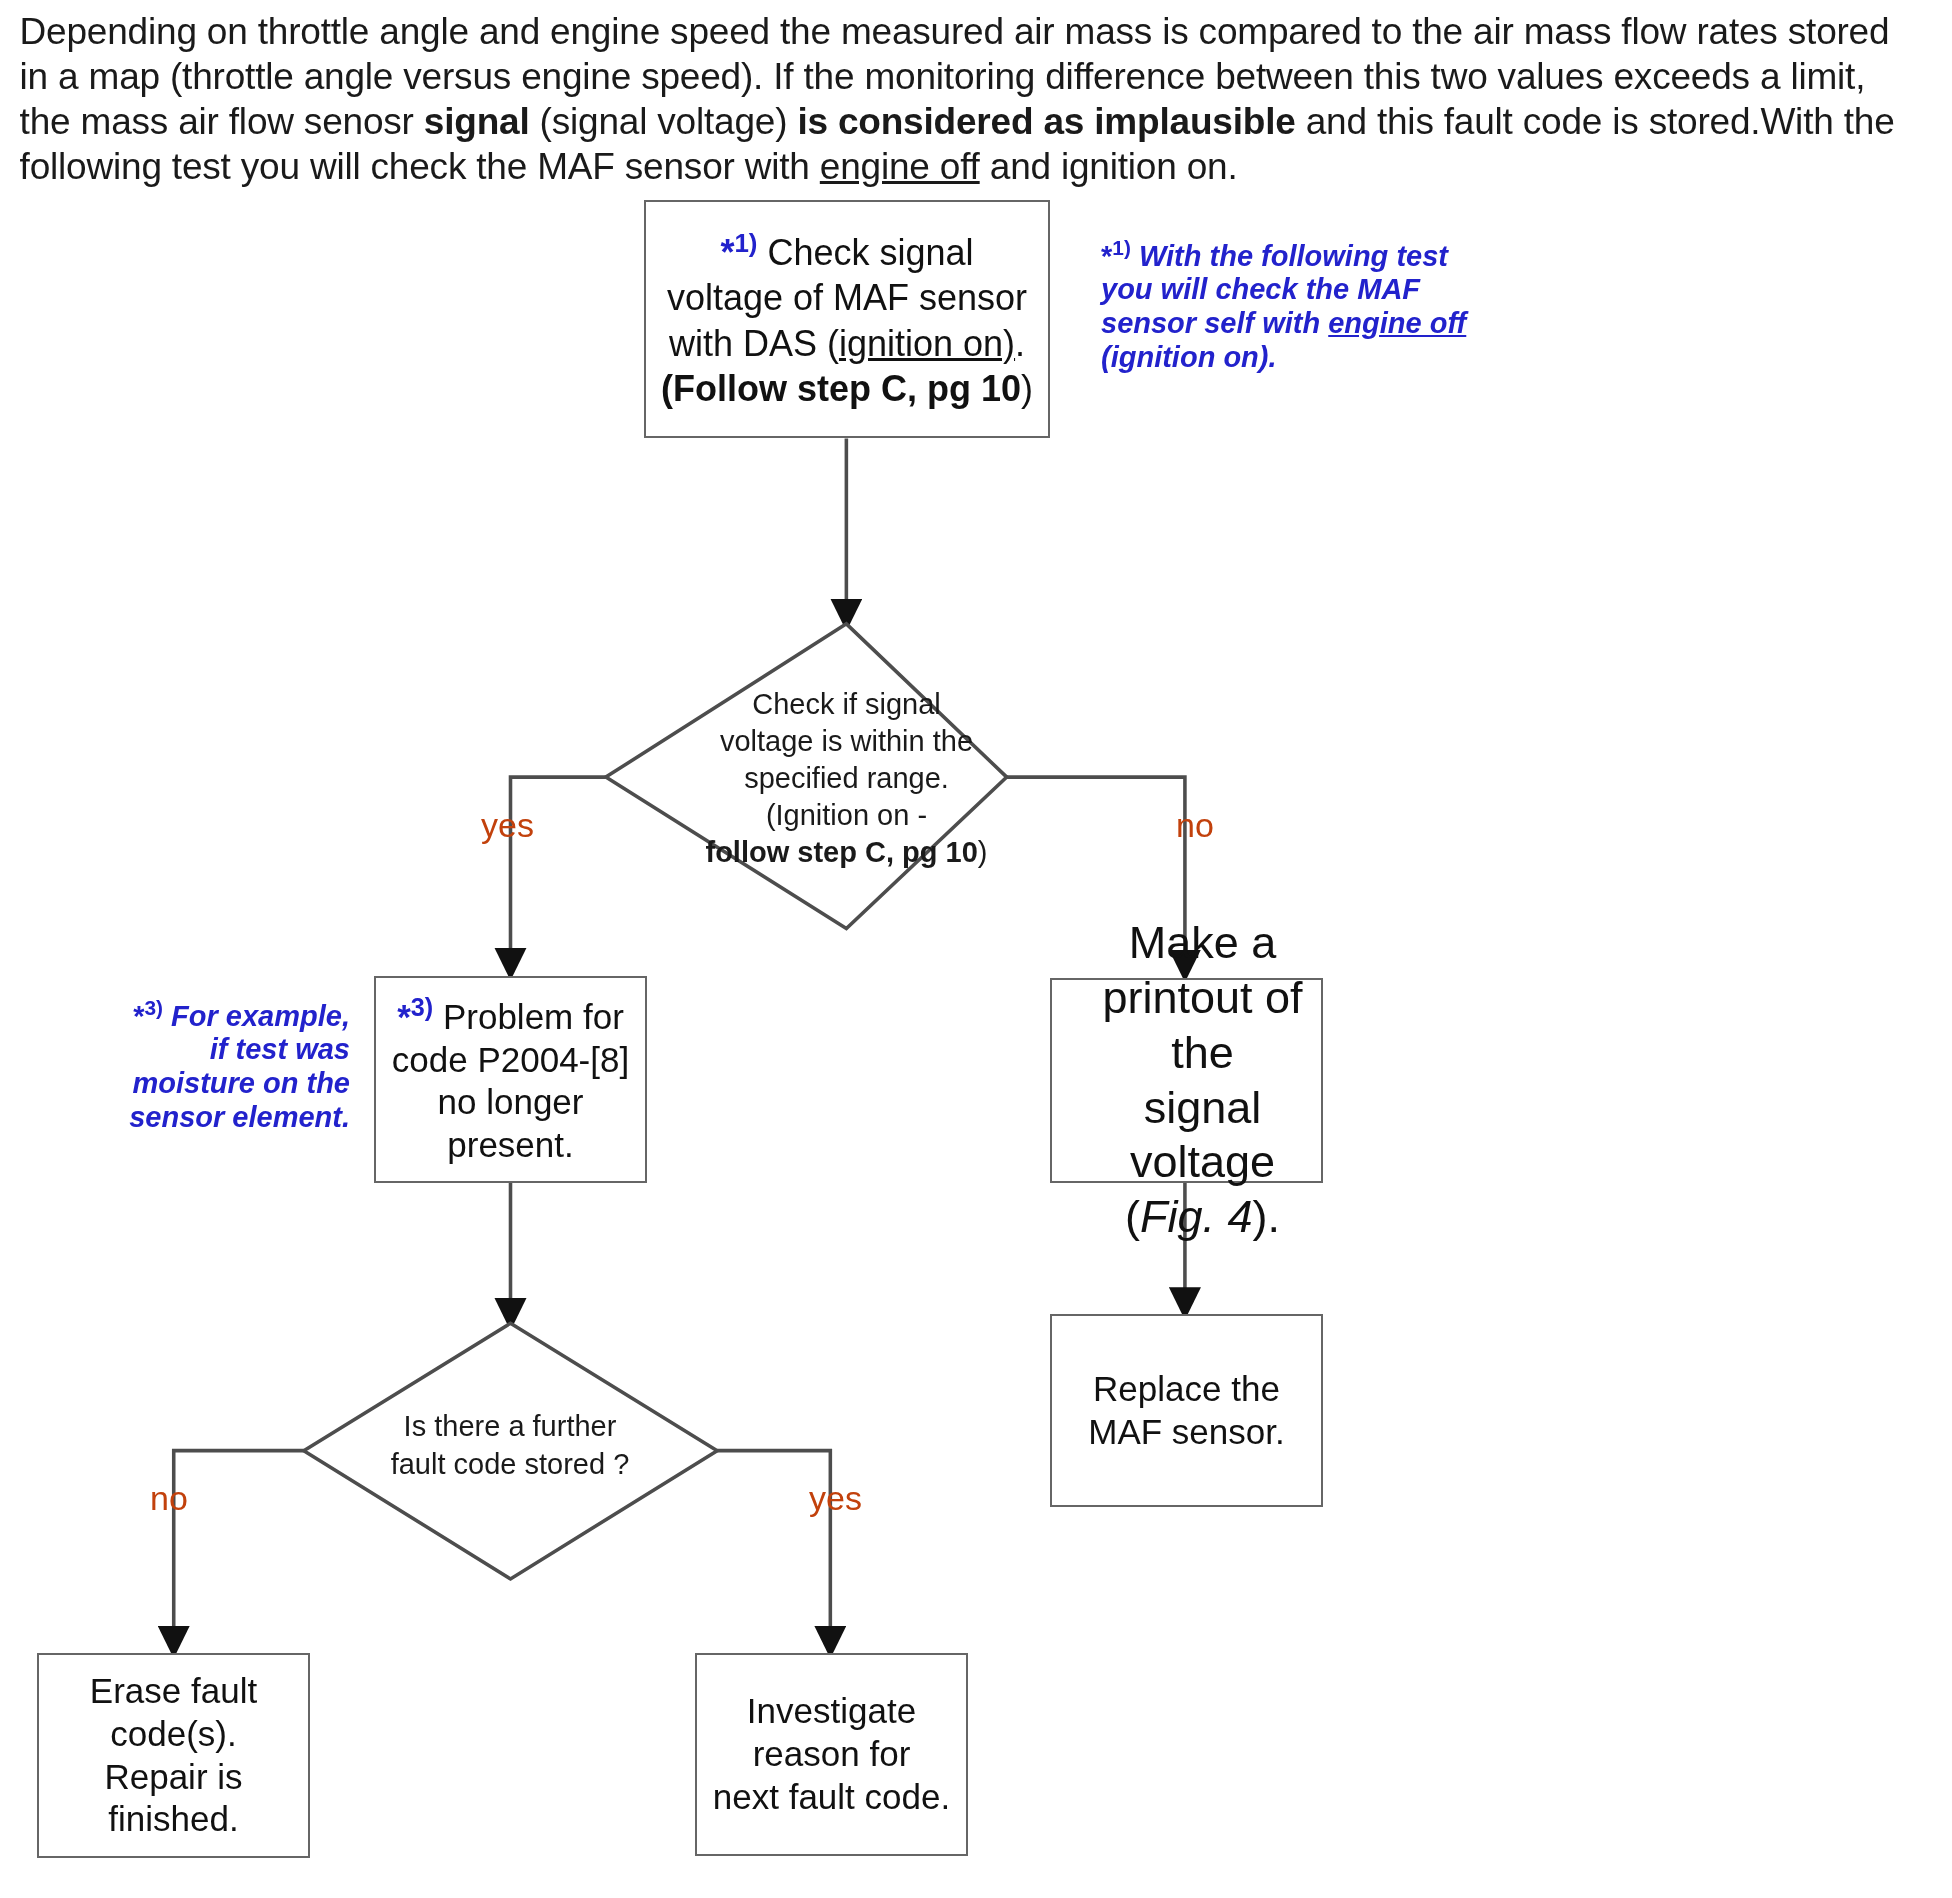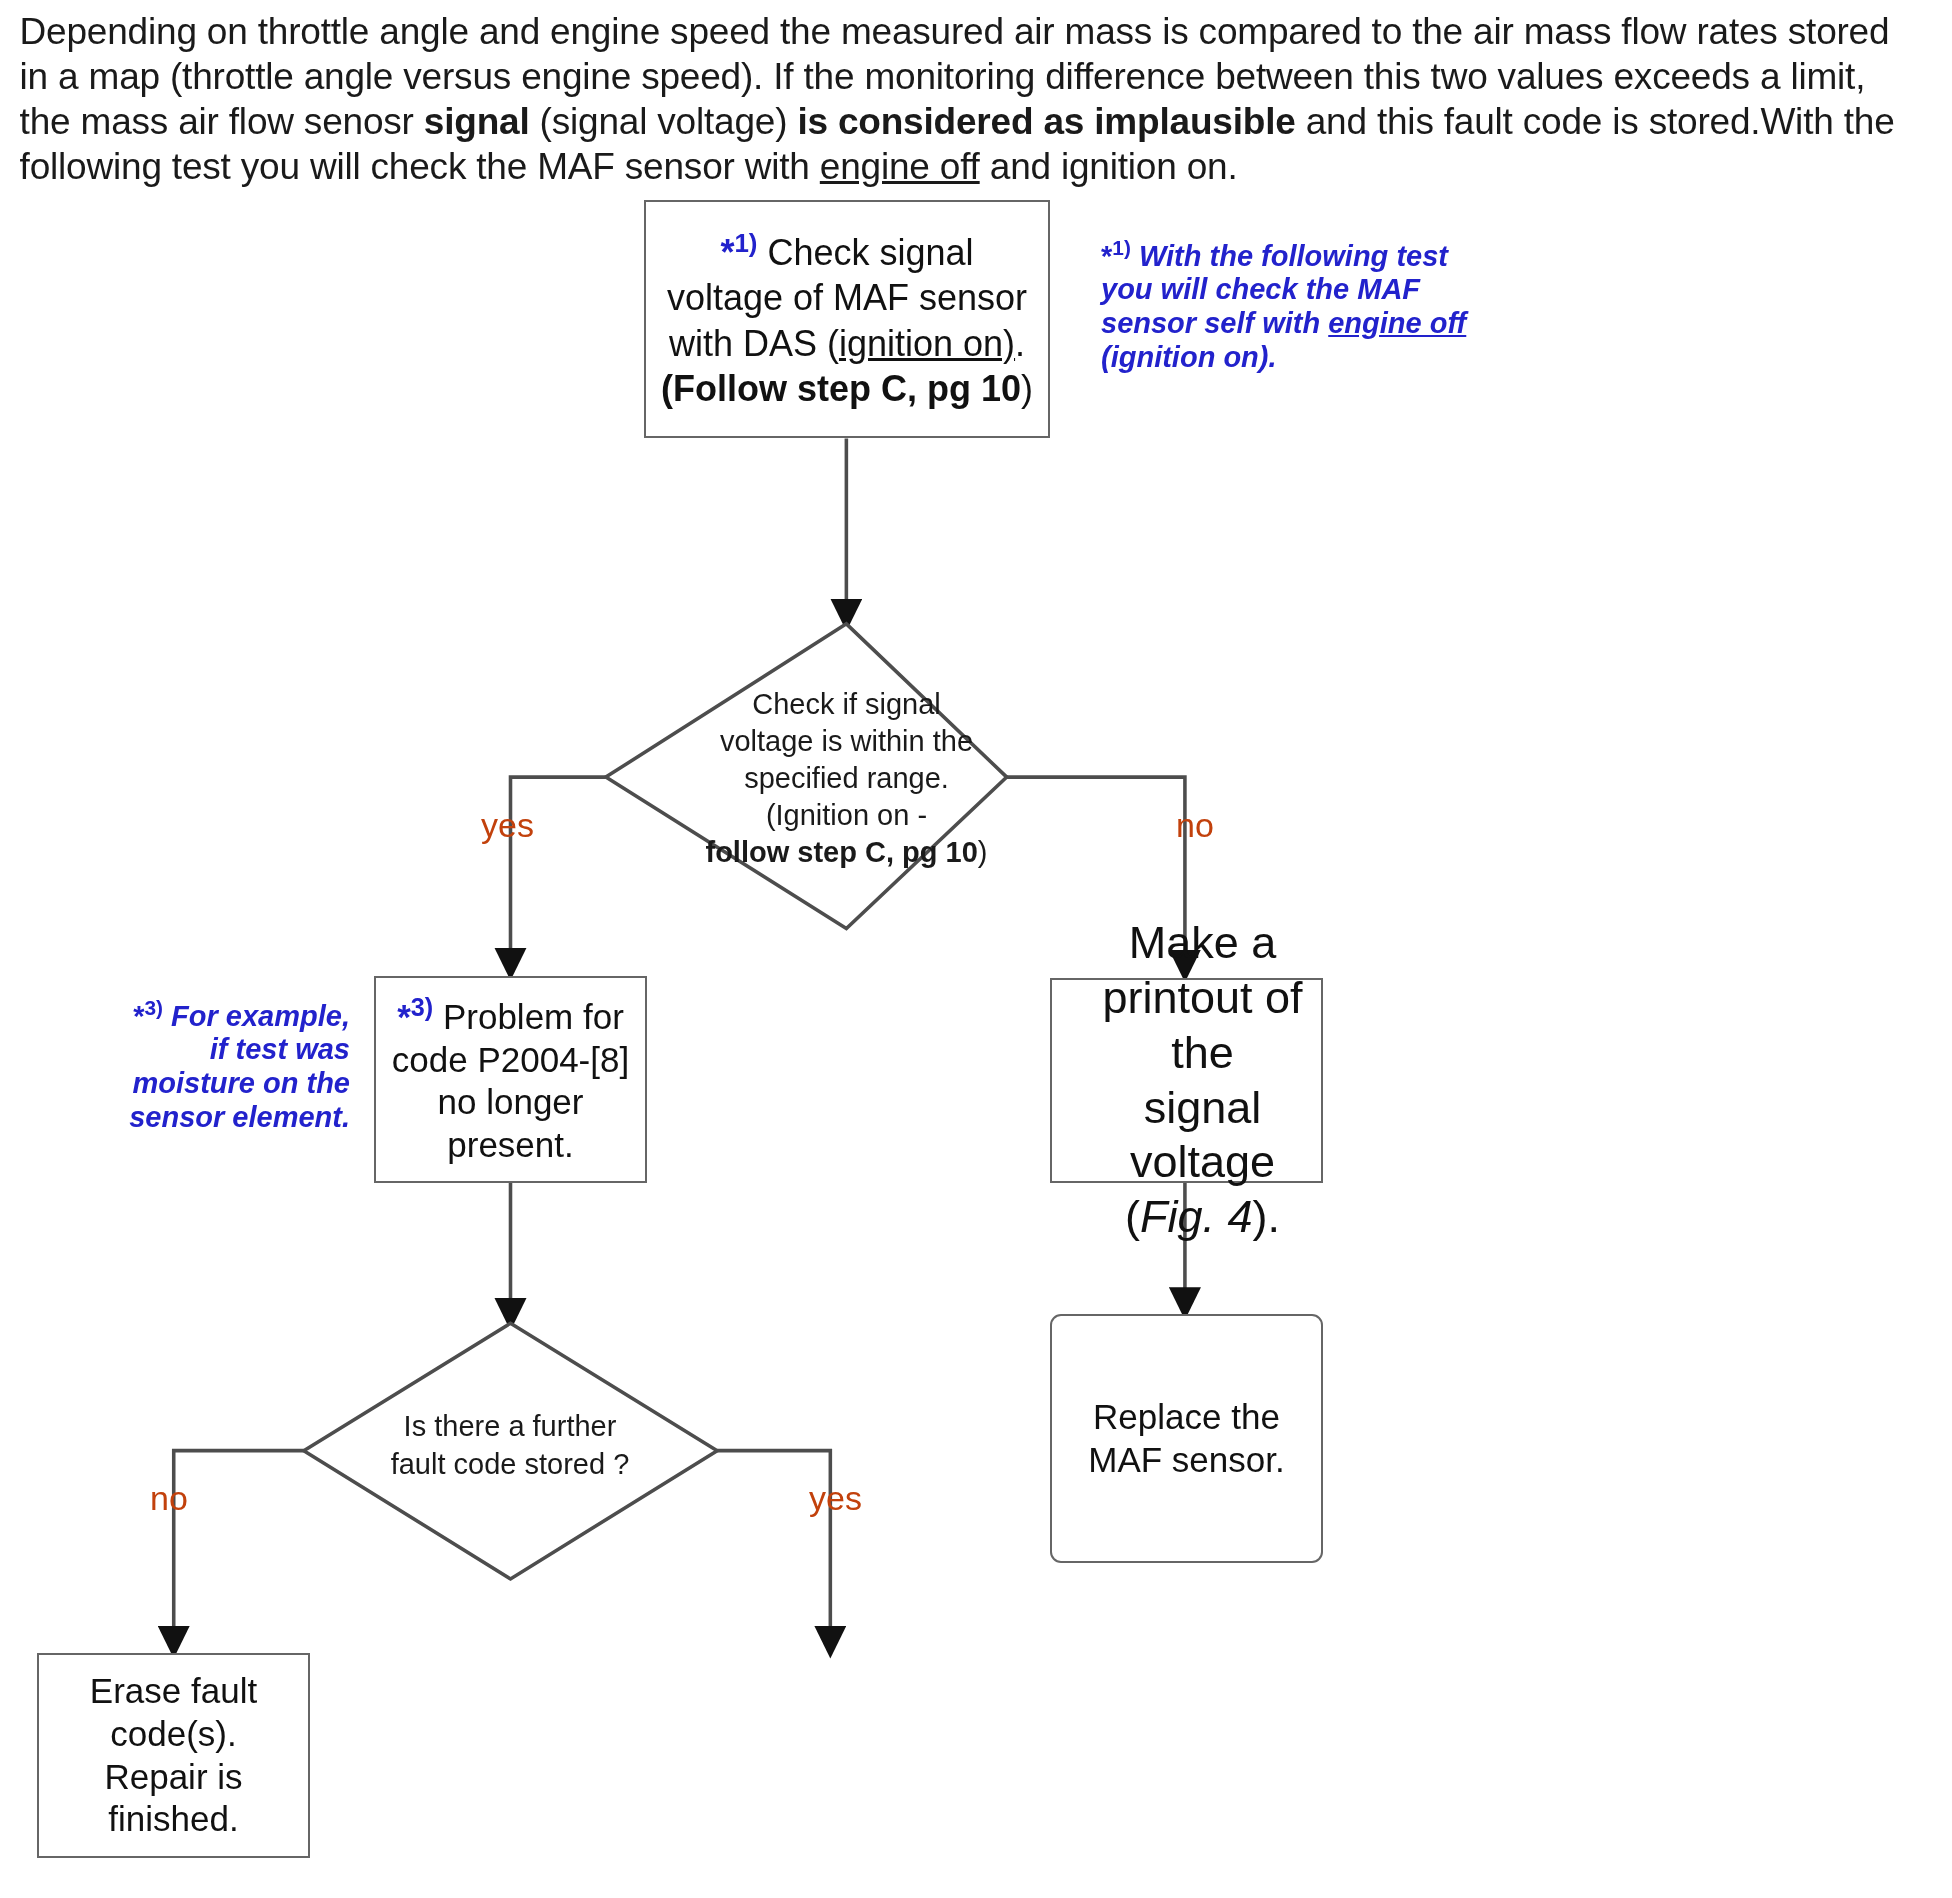--- a/index.html
+++ b/index.html
@@ -196,21 +196,21 @@
     <div class="inner">
       <div>Make a</div>
       <div>printout of the</div>
       <div>signal voltage</div>
       <div>
         <span>(</span><span class="i">Fig. 4</span><span>).</span>
       </div>
     </div>
   </div>
 
-  <div class="node-box" style="left:1050px; top:1314px; width:273px; height:249px; font-size:35px; line-height:1.22;border-radius:11px;">
+  <div class="node-box" style="left:1050px; top:1314px; width:273px; height:193px; font-size:35px; line-height:1.22;">
     <div class="inner">
       <div>Replace the</div>
       <div>MAF sensor.</div>
     </div>
   </div>
 
   <div class="diamond-label" style="left:332px; top:1408px; width:356px; font-size:29px; line-height:1.3;">
     <div>Is there a further</div>
     <div>fault code stored ?</div>
   </div>
@@ -220,15 +220,22 @@
 
   <div class="node-box" style="left:37px; top:1653px; width:273px; height:205px; font-size:35px; line-height:1.22;">
     <div class="inner">
       <div>Erase fault</div>
       <div>code(s).</div>
       <div>Repair is</div>
       <div>finished.</div>
     </div>
   </div>
 
+  <div class="node-box" style="left:695px; top:1653px; width:273px; height:203px; font-size:35px; line-height:1.22;">
+    <div class="inner">
+      <div>Investigate</div>
+      <div>reason for</div>
+      <div>next fault code.</div>
+    </div>
+  </div>
 
 </div>
 
 
 </body></html>

